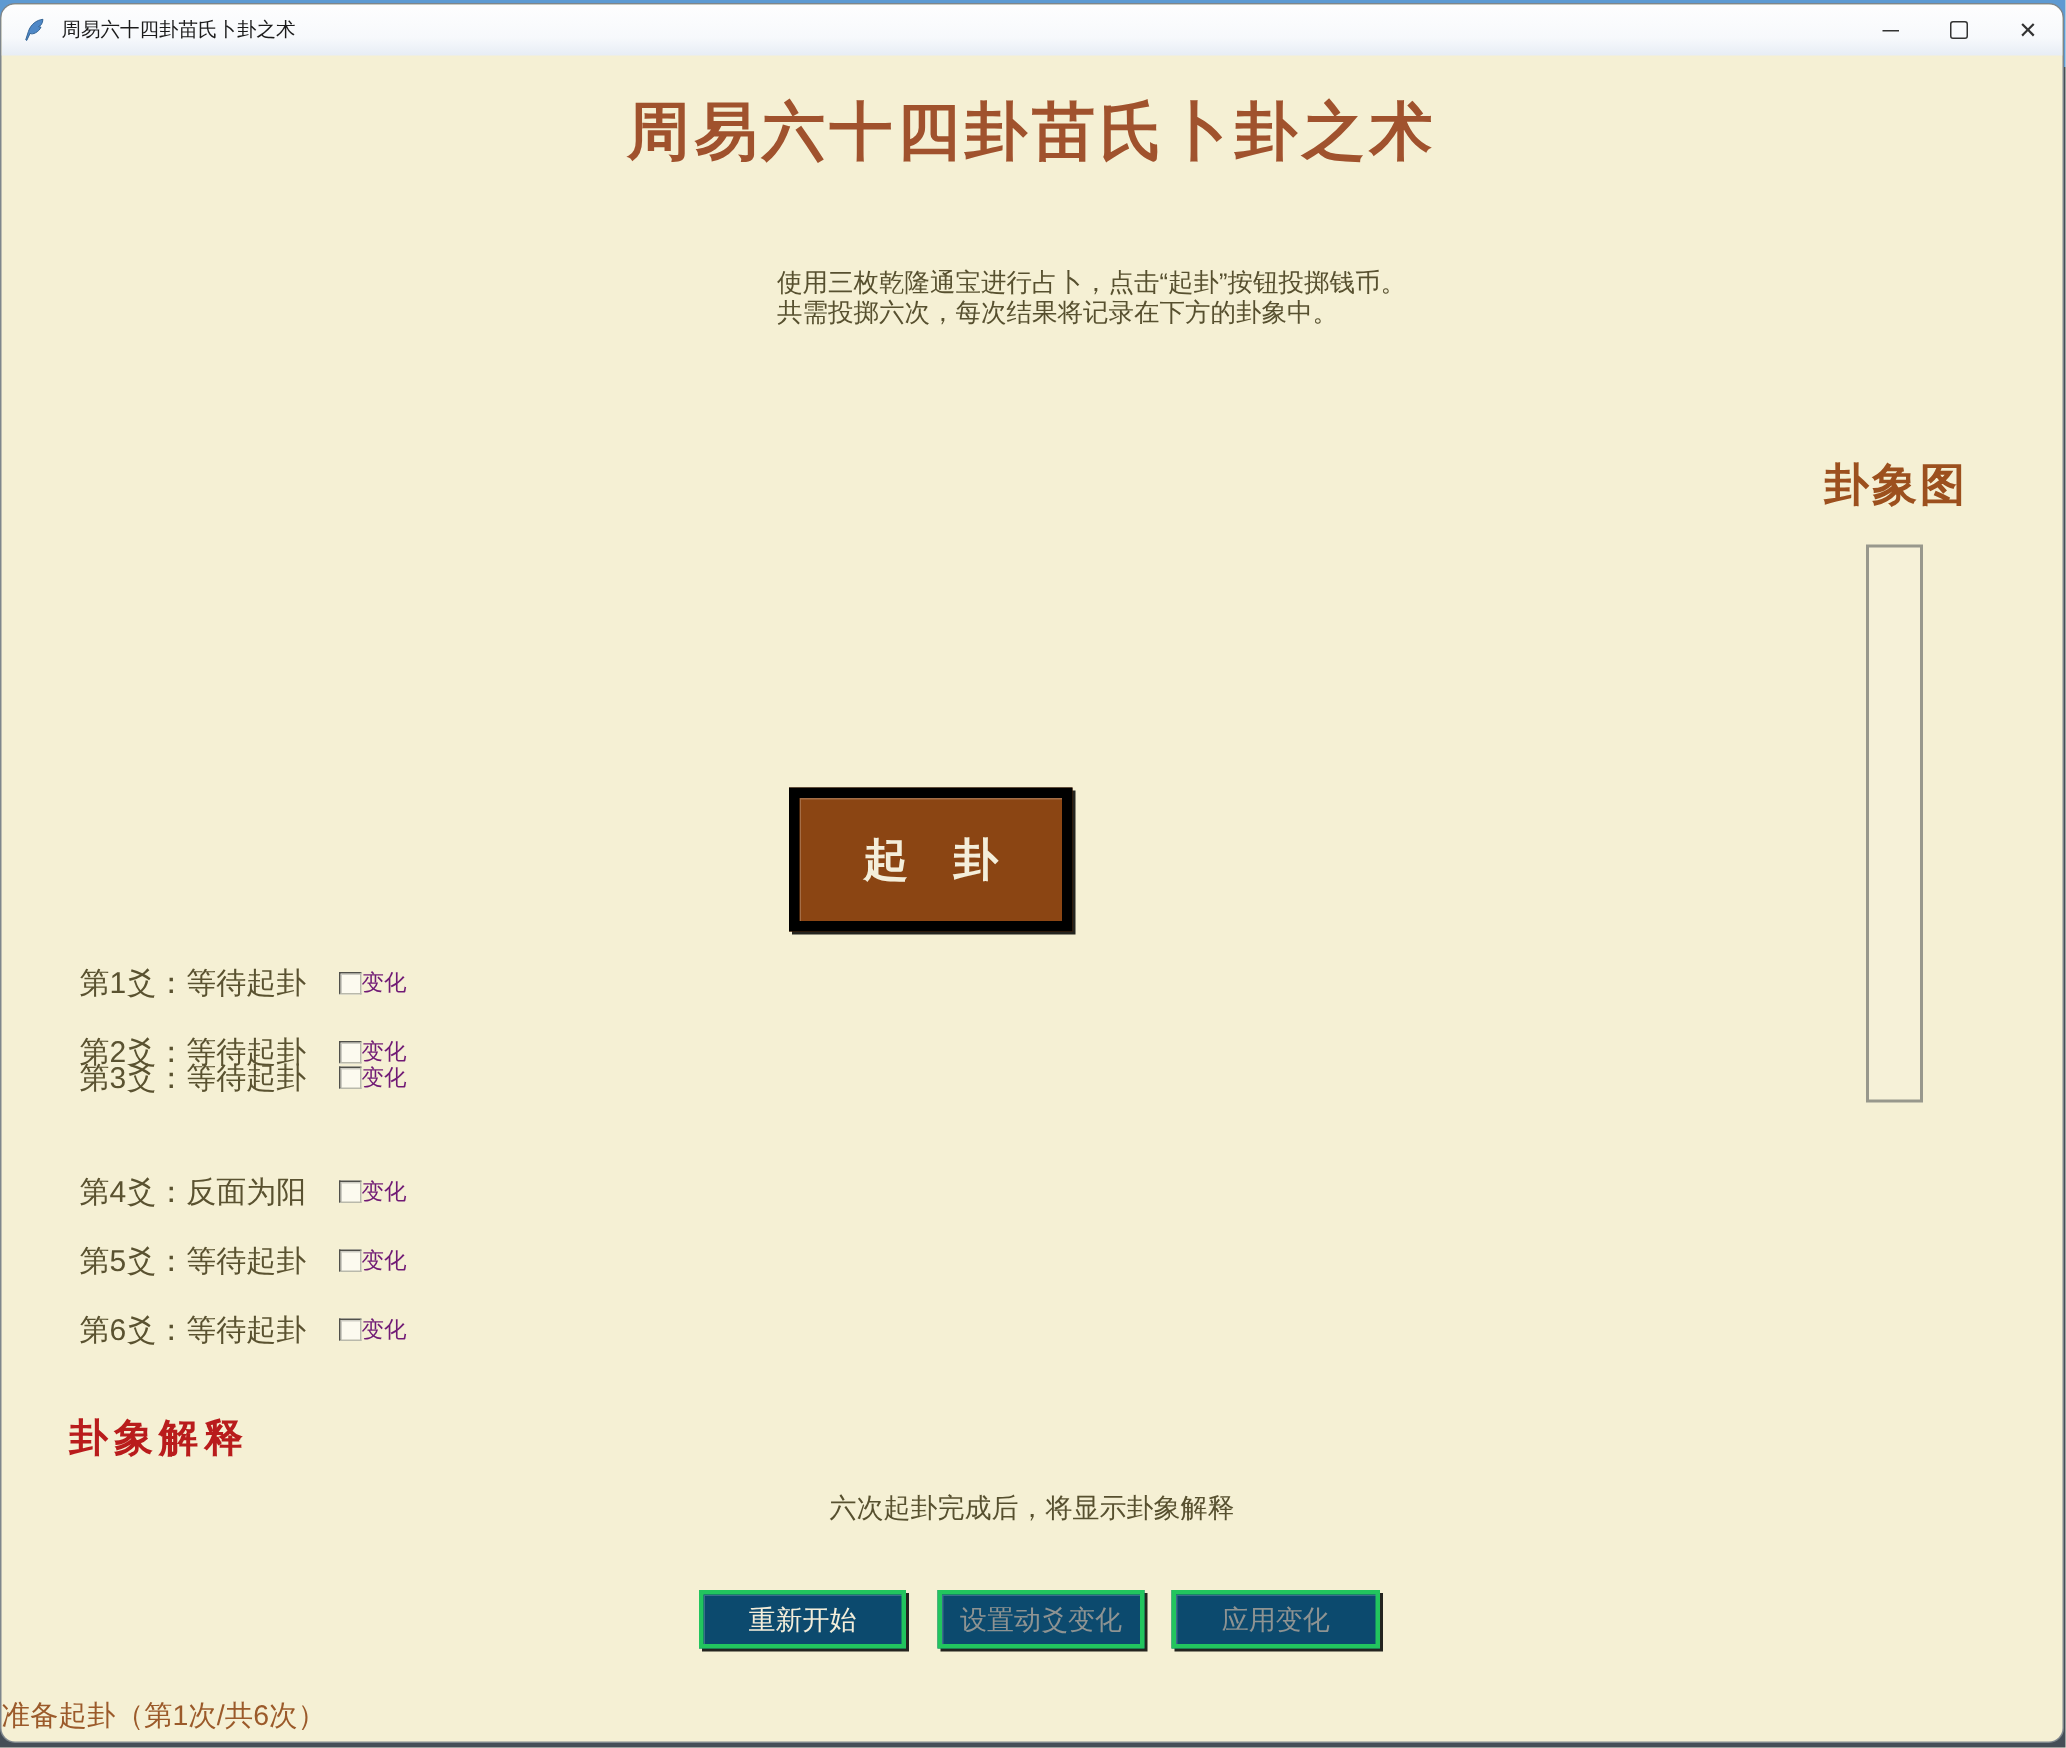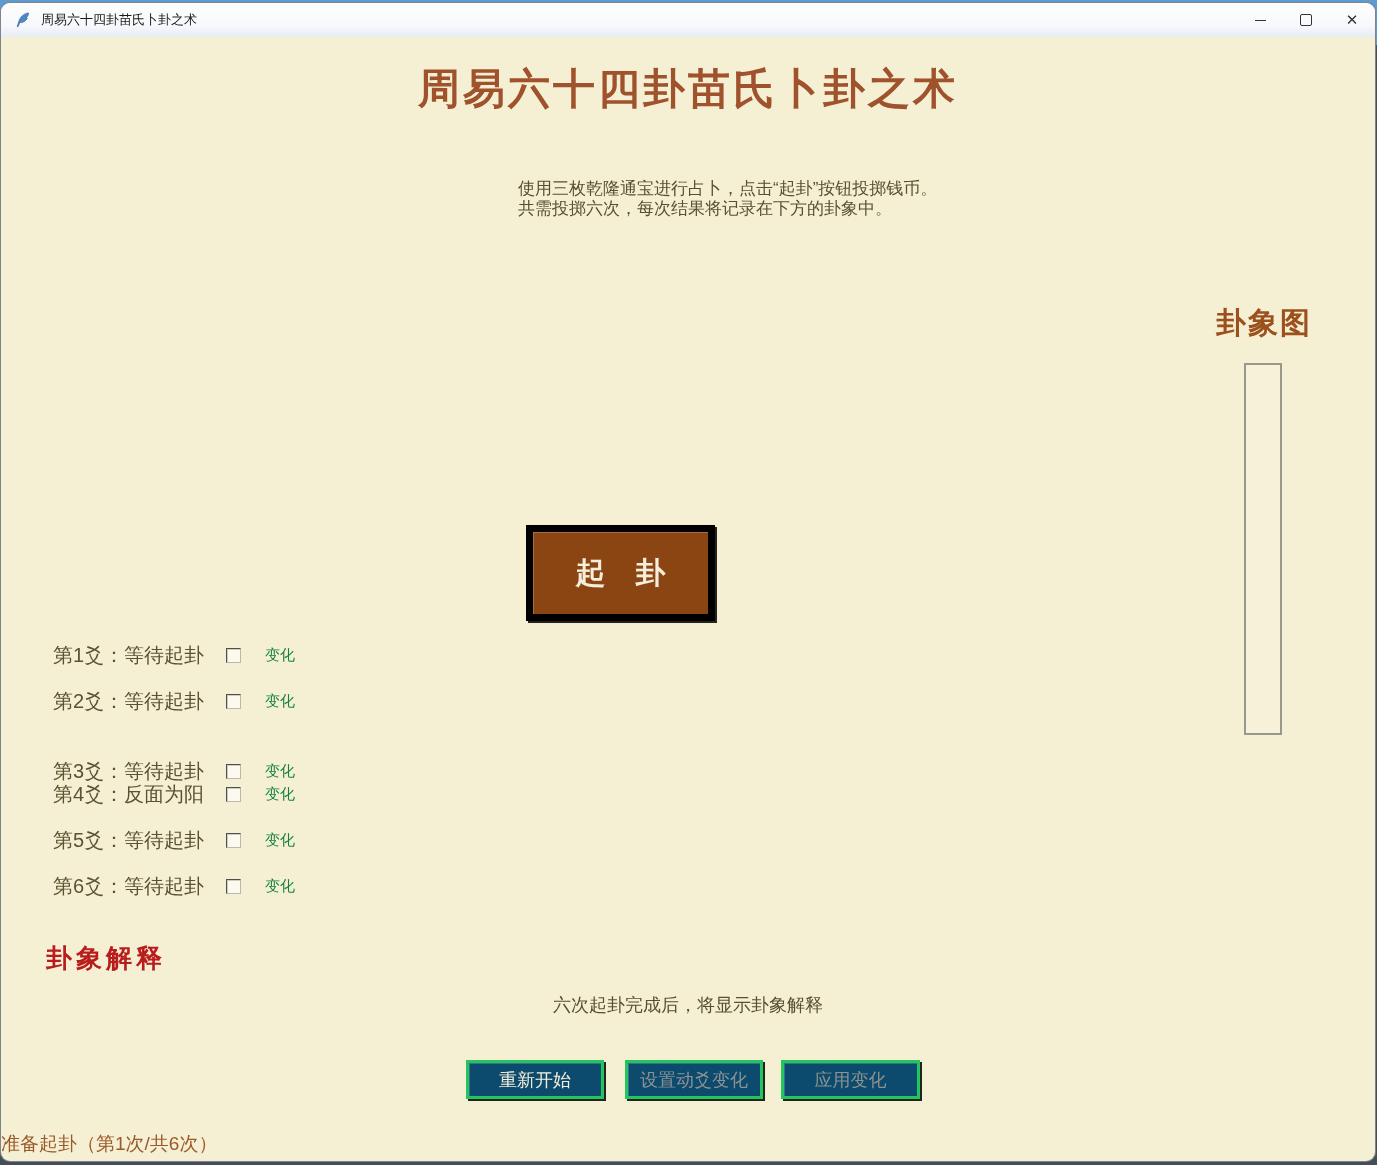--- a/index.html
+++ b/index.html
@@ -52,21 +52,21 @@
     display:flex;align-items:center;justify-content:center;cursor:pointer;
   }
   .line-row{position:absolute;left:52px;height:24px;display:flex;align-items:center;}
   .line-label{font-size:20px;color:#5a5230;width:173px;white-space:nowrap;}
   .change-checkbox{
     width:13px;height:13px;background:#fcfaef;flex:0 0 auto;
     border-top:1px solid #50504a;border-left:1px solid #50504a;
     border-right:1px solid #b9b9ab;border-bottom:1px solid #b9b9ab;
     box-shadow:inset 1px 1px 0 rgba(0,0,0,.18);cursor:pointer;
   }
-  .change-label{margin-left:24px;font-size:15px;color:#15803d;}
+  .change-label{margin-left:0;font-size:15px;color:#701a75;}
   .interp-title{
     position:absolute;top:938px;left:45px;
     font-size:26px;font-weight:bold;color:#b91c1c;letter-spacing:4px;
   }
   .interp-placeholder{
     position:absolute;top:990px;left:0;width:100%;text-align:center;
     font-size:18px;color:#57502f;
   }
   .action-button{
     position:absolute;top:1057px;height:33px;
@@ -122,21 +122,21 @@
   <div class="line-row" style="top:640px">
     <span class="line-label">第1爻：等待起卦</span>
     <span class="change-checkbox"></span>
     <span class="change-label">变化</span>
   </div>
   <div class="line-row" style="top:686px">
     <span class="line-label">第2爻：等待起卦</span>
     <span class="change-checkbox"></span>
     <span class="change-label">变化</span>
   </div>
-  <div class="line-row" style="top:756px">
+  <div class="line-row" style="top:703px">
     <span class="line-label">第3爻：等待起卦</span>
     <span class="change-checkbox"></span>
     <span class="change-label">变化</span>
   </div>
   <div class="line-row" style="top:779px">
     <span class="line-label">第4爻：反面为阳</span>
     <span class="change-checkbox"></span>
     <span class="change-label">变化</span>
   </div>
   <div class="line-row" style="top:825px">

